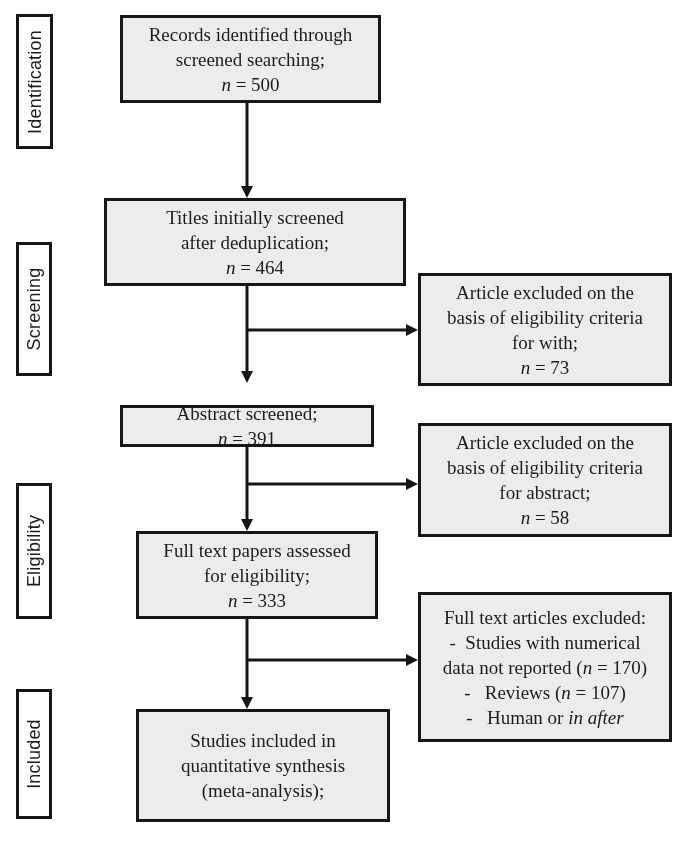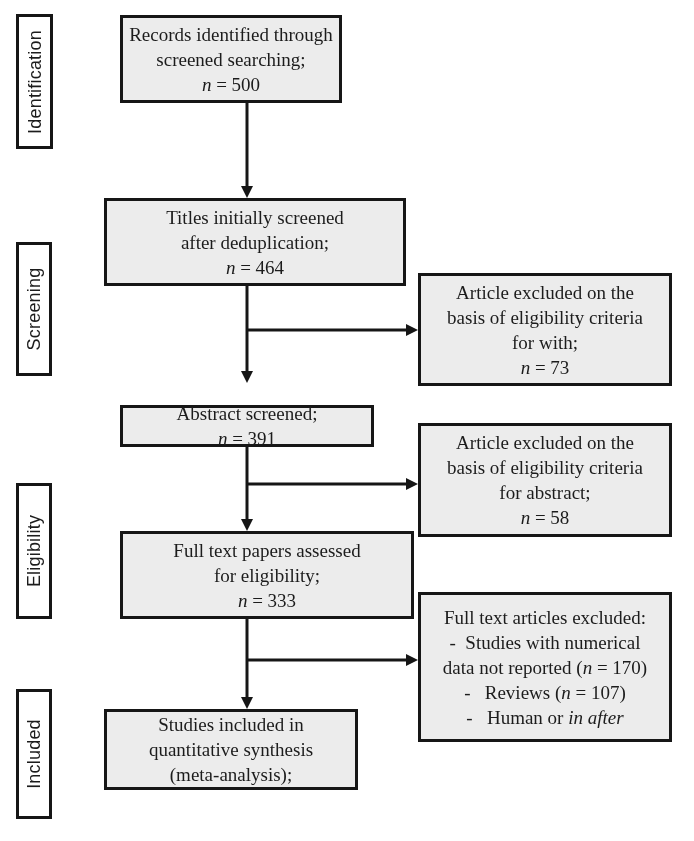--- a/index.html
+++ b/index.html
@@ -84,40 +84,40 @@
   <div class="stage" style="left:16px; top:242px; width:36px; height:134px">
     <span class="stage-text">Screening</span>
   </div>
   <div class="stage" style="left:16px; top:483px; width:36px; height:136px">
     <span class="stage-text">Eligibility</span>
   </div>
   <div class="stage" style="left:16px; top:689px; width:36px; height:130px">
     <span class="stage-text">Included</span>
   </div>
 
-  <div class="box" style="left:120px; top:15px; width:222px; height:88px">
+  <div class="box" style="left:120px; top:15px; width:261px; height:88px">
       <div class="line">Records identified through</div>
       <div class="line">screened searching;</div>
       <div class="line"><i>n</i> = 500</div>
     </div>
   <div class="box" style="left:104px; top:198px; width:302px; height:88px">
       <div class="line">Titles initially screened</div>
       <div class="line">after deduplication;</div>
       <div class="line"><i>n</i> = 464</div>
     </div>
   <div class="box" style="left:120px; top:405px; width:254px; height:42px">
       <div class="line">Abstract screened;</div>
       <div class="line"><i>n</i> = 391</div>
     </div>
-  <div class="box" style="left:120px; top:531px; width:294px; height:88px">
+  <div class="box" style="left:136px; top:531px; width:242px; height:88px">
       <div class="line">Full text papers assessed</div>
       <div class="line">for eligibility;</div>
       <div class="line"><i>n</i> = 333</div>
     </div>
-  <div class="box" style="left:104px; top:709px; width:254px; height:81px">
+  <div class="box" style="left:136px; top:709px; width:254px; height:113px">
       <div class="line">Studies included in</div>
       <div class="line">quantitative synthesis</div>
       <div class="line">(meta-analysis);</div>
     </div>
 
   <div class="box" style="left:418px; top:273px; width:254px; height:113px">
       <div class="line">Article excluded on the</div>
       <div class="line">basis of eligibility criteria</div>
       <div class="line">for with;</div>
       <div class="line"><i>n</i> = 73</div>

